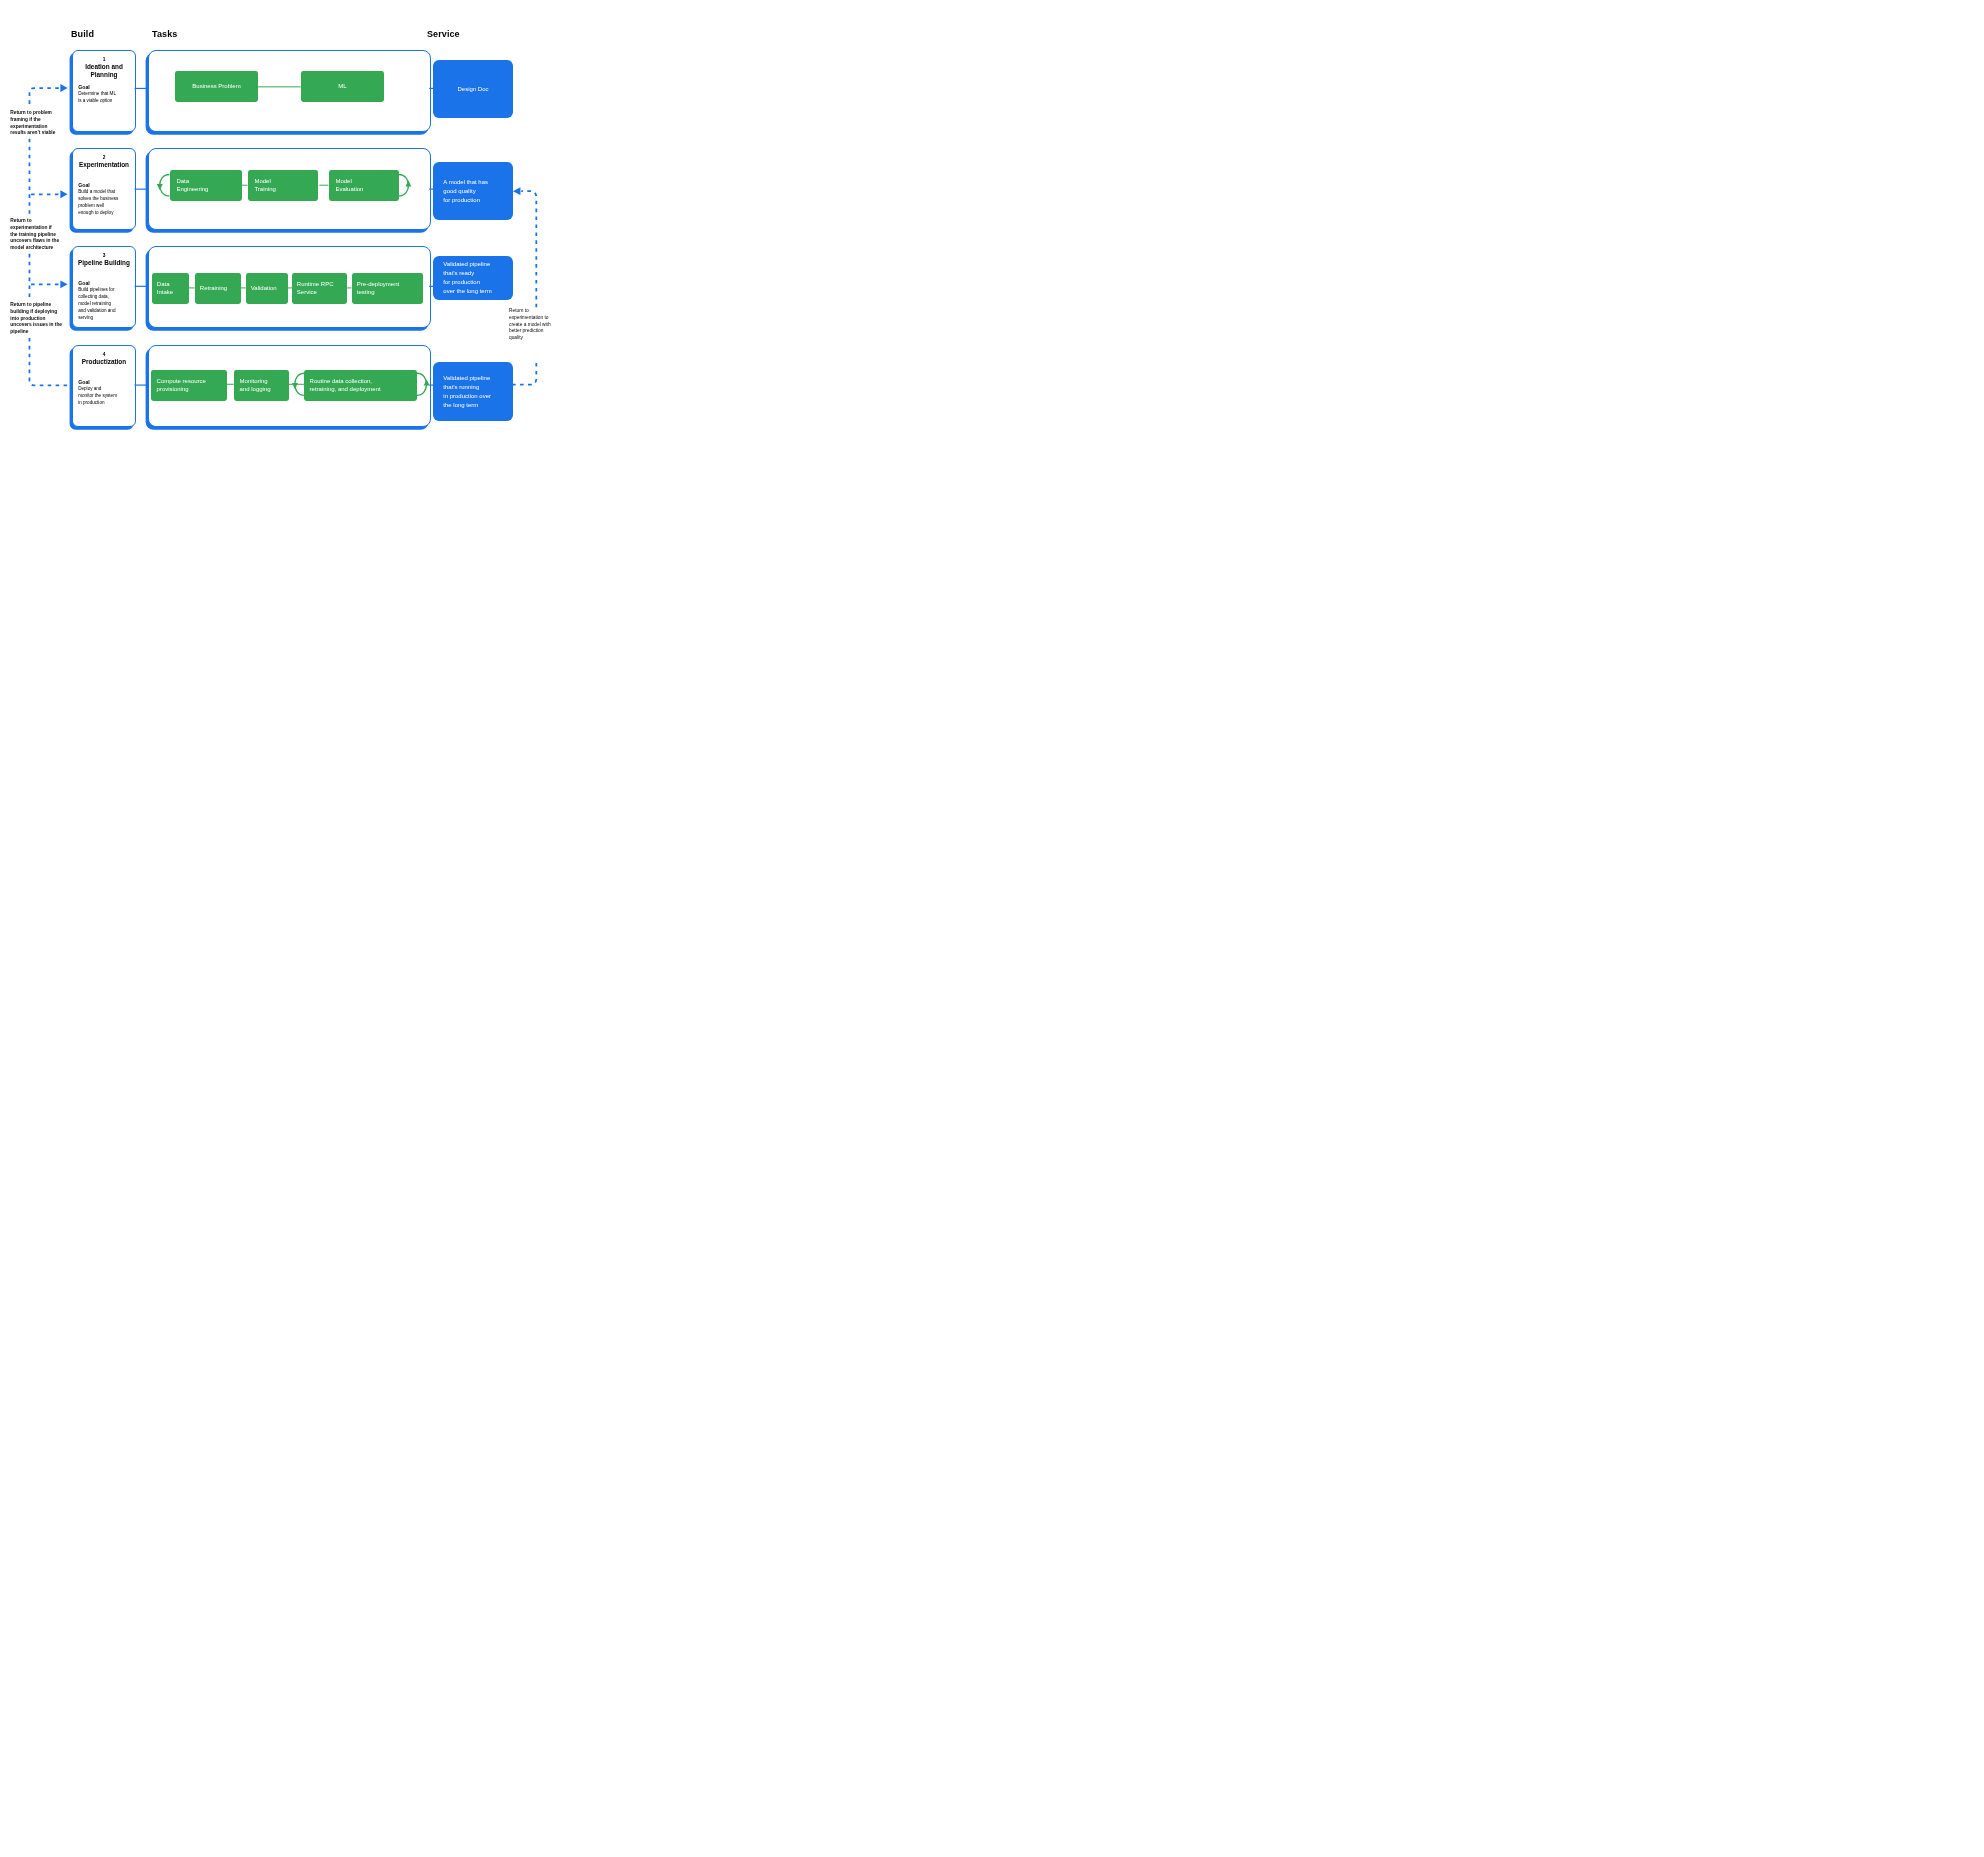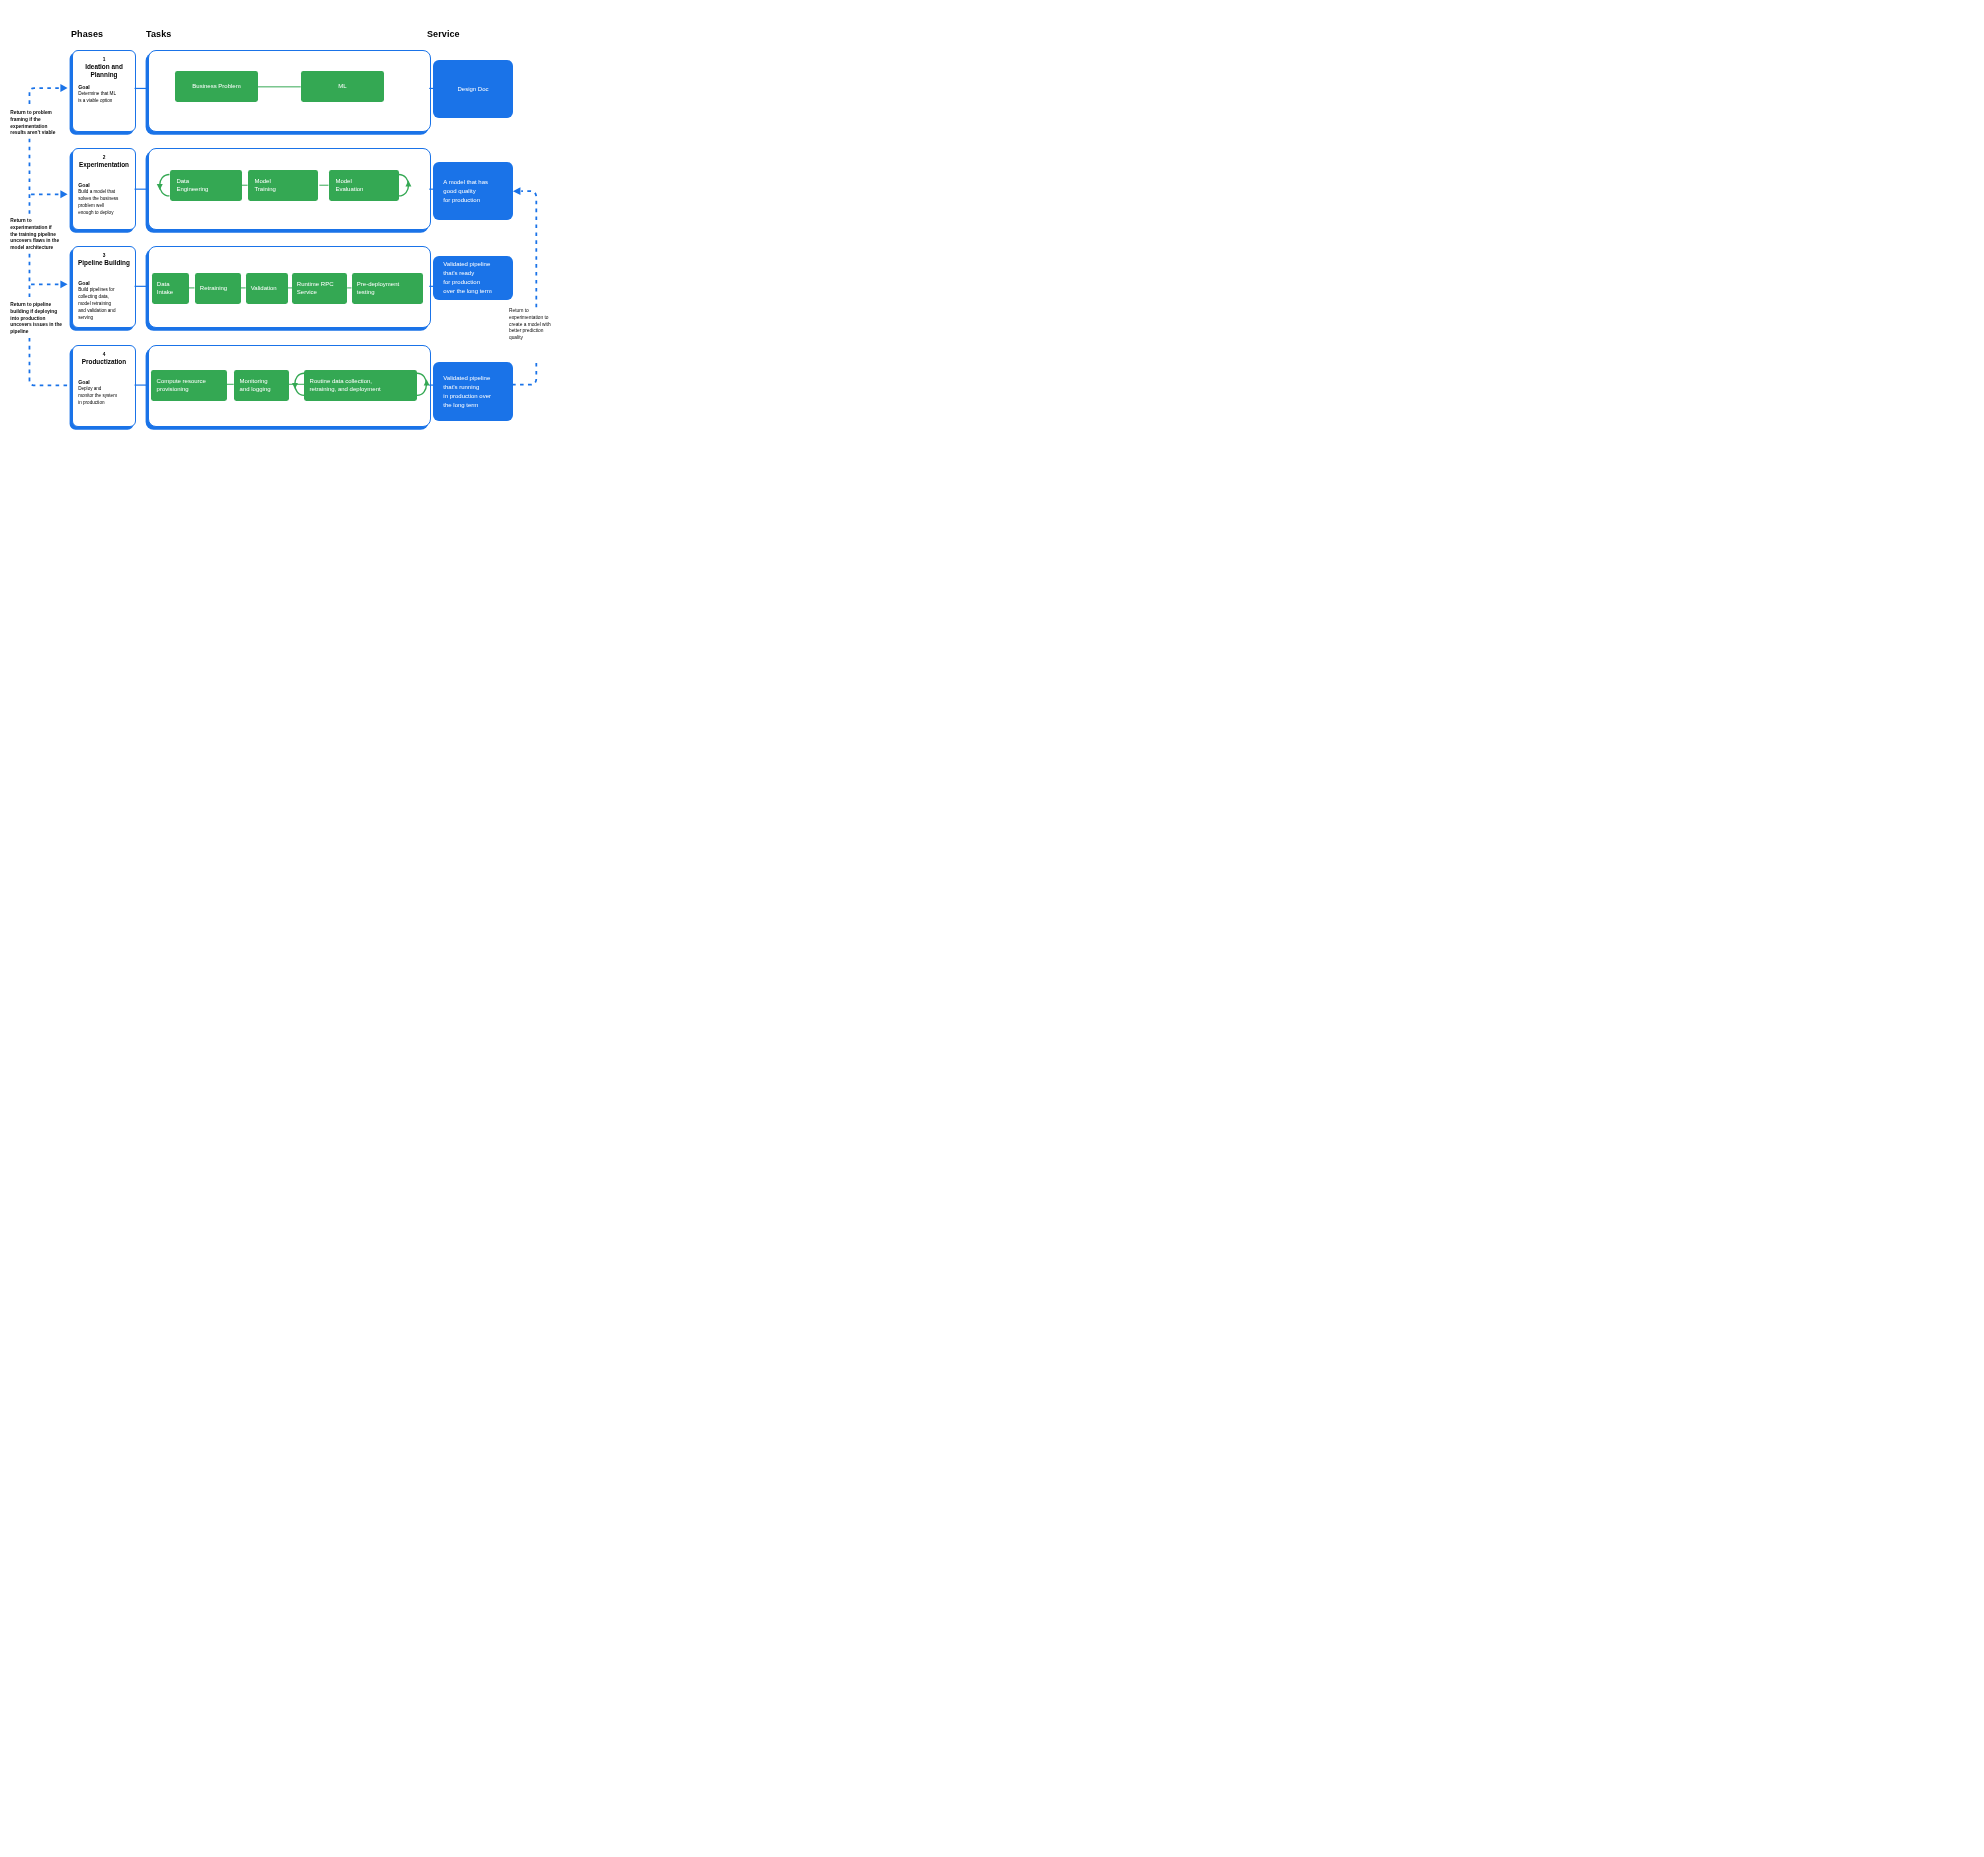--- a/index.html
+++ b/index.html
@@ -77,22 +77,22 @@
   svg.overlay{
     position:absolute;left:0;top:0;width:563px;height:464px;
     z-index:5;pointer-events:none;
   }
 </style>
 </head>
 <body>
 
 <div class="canvas">
 
-  <div class="col-header" style="left:71px;top:29px;">Phases</div>
-  <div class="col-header" style="left:146px;top:29px;">Tasks</div>
+  <div class="col-header" style="left:71px;top:29px;">Build</div>
+  <div class="col-header" style="left:152px;top:29px;">Tasks</div>
   <div class="col-header" style="left:427px;top:29px;">Service</div>
 
   <div class="phase-card" style="top:50px;">
     <div class="phase-num">1</div>
     <div class="phase-title pre">Ideation and
 Planning</div>
     <div class="goal-label">Goal</div>
     <div class="goal-text pre">Determine that ML
 is a viable option</div>
   </div>

